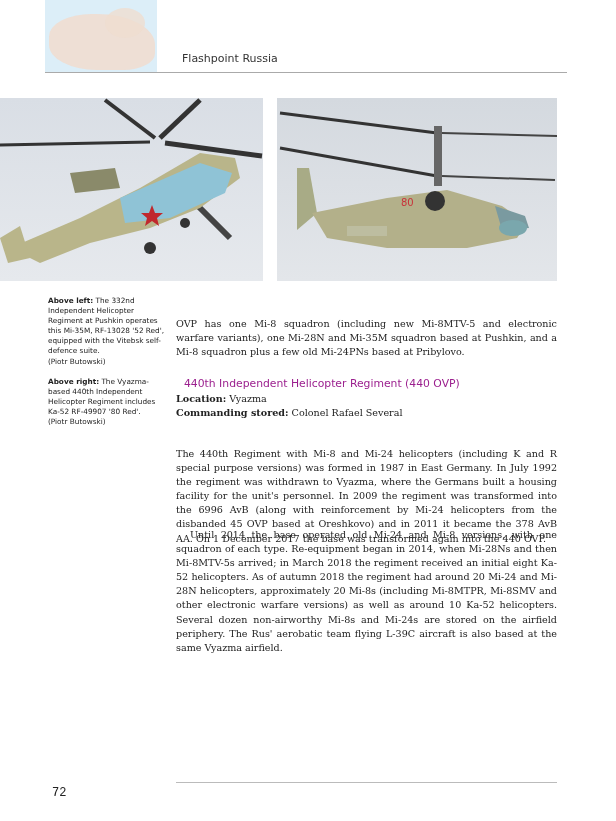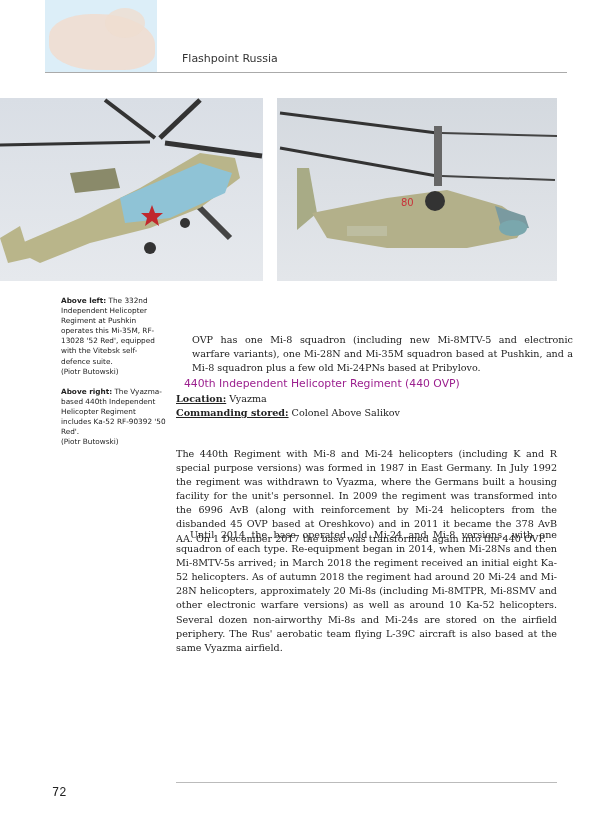--- a/index.html
+++ b/index.html
@@ -7,27 +7,27 @@
   .map{position:absolute;left:45px;top:0;width:112px;height:73px;background:#dceef8;overflow:hidden;}
   .map .land{position:absolute;left:4px;top:14px;width:106px;height:56px;background:#efddd0;border-radius:40% 55% 30% 45%;opacity:.9;}
   .map .land2{position:absolute;left:60px;top:8px;width:40px;height:30px;background:#efddd0;border-radius:50%;opacity:.8;}
   .running-head{position:absolute;left:170px;top:52px;font-family:"DejaVu Sans",sans-serif;font-size:11px;color:#333;padding-left:12px;}
   .head-rule{position:absolute;left:45px;top:72px;width:522px;height:1px;background:#aaa;}
   .photo{position:absolute;background:#dfe4ea;overflow:hidden;}
   .photo-left{left:0;top:98px;width:263px;height:183px;background:linear-gradient(180deg,#d9dee5,#e6e9ed);}
   .photo-right{left:277px;top:98px;width:280px;height:183px;background:linear-gradient(180deg,#d4d9df,#e3e6ea);}
   .heli{position:absolute;}
   .captions{position:absolute;left:44px;top:296px;width:122px;font-family:"DejaVu Sans",sans-serif;font-size:7.3px;line-height:10.1px;color:#222;}
-  .cap{margin:0 0 10px 17px;}
+  .cap{margin:0 0 10px 4px;}
   .cap b{font-weight:bold;}
   .body{position:absolute;left:176px;width:381px;font-size:9.6px;line-height:14.1px;text-align:justify;color:#222;}
   .p1{top:317px;}
   .sect-title{position:absolute;left:176px;top:377px;font-family:"DejaVu Sans",sans-serif;font-size:10.8px;color:#9b1f8e;margin-left:8px;}
   .meta{position:absolute;left:176px;font-size:9.6px;}
-  .meta b{font-weight:bold;text-decoration:underline;}
+  .meta b{font-weight:bold;}
   .loc{top:393px;} .co{top:407px;}
   .p2{top:447px;}
   .p3{top:528px;text-indent:14px;}
   .page-num{position:absolute;left:52px;top:786px;font-family:Liberation Mono, monospace;font-size:12px;color:#222;}
   .foot-rule{position:absolute;left:176px;top:782px;width:381px;height:1px;background:#bbb;}
 </style>
 </head>
 <body>
 
 <div class="map">
@@ -70,32 +70,32 @@
     <rect x="70" y="128" width="40" height="10" fill="#bdbda0"></rect>
   </svg>
 </div>
 
 <div class="captions">
   <p class="cap">
     <b>Above left:</b><span> The 332nd Independent Helicopter Regiment at Pushkin operates this Mi-35M, RF-13028 '52 Red', equipped with the Vitebsk self-defence suite.</span><br>
     <span>(Piotr Butowski)</span>
   </p>
   <p class="cap">
-    <b>Above right:</b><span> The Vyazma-based 440th Independent Helicopter Regiment includes Ka-52 RF-90392 '50 Red'.</span><br>
+    <b>Above right:</b><span> The Vyazma-based 440th Independent Helicopter Regiment includes Ka-52 RF-49907 '80 Red'.</span><br>
     <span>(Piotr Butowski)</span>
   </p>
 </div>
 
-<p class="body p1" style="margin:16px;">OVP has one Mi-8 squadron (including new Mi-8MTV-5 and electronic warfare variants), one Mi-28N and Mi-35M squadron based at Pushkin, and a Mi-8 squadron plus a few old Mi-24PNs based at Pribylovo.</p>
+<p class="body p1" style="margin:0;">OVP has one Mi-8 squadron (including new Mi-8MTV-5 and electronic warfare variants), one Mi-28N and Mi-35M squadron based at Pushkin, and a Mi-8 squadron plus a few old Mi-24PNs based at Pribylovo.</p>
 
 <div class="sect-title">440th Independent Helicopter Regiment (440 OVP)</div>
 <div class="meta loc">
   <b>Location:</b><span> Vyazma</span>
 </div>
 <div class="meta co">
-  <b>Commanding stored:</b><span> Colonel Above Salikov</span>
+  <b>Commanding stored:</b><span> Colonel Rafael Several</span>
 </div>
 
 <p class="body p2" style="margin:0;">The 440th Regiment with Mi-8 and Mi-24 helicopters (including K and R special purpose versions) was formed in 1987 in East Germany. In July 1992 the regiment was withdrawn to Vyazma, where the Germans built a housing facility for the unit's personnel. In 2009 the regiment was transformed into the 6996 AvB (along with reinforcement by Mi-24 helicopters from the disbanded 45 OVP based at Oreshkovo) and in 2011 it became the 378 AvB AA. On 1 December 2017 the base was transformed again into the 440 OVP.</p>
 <p class="body p3" style="margin:0;">Until 2014 the base operated old Mi-24 and Mi-8 versions, with one squadron of each type. Re-equipment began in 2014, when Mi-28Ns and then Mi-8MTV-5s arrived; in March 2018 the regiment received an initial eight Ka-52 helicopters. As of autumn 2018 the regiment had around 20 Mi-24 and Mi-28N helicopters, approximately 20 Mi-8s (including Mi-8MTPR, Mi-8SMV and other electronic warfare versions) as well as around 10 Ka-52 helicopters. Several dozen non-airworthy Mi-8s and Mi-24s are stored on the airfield periphery. The Rus' aerobatic team flying L-39C aircraft is also based at the same Vyazma airfield.</p>
 
 <div class="page-num">72</div>
 <div class="foot-rule"></div>
 
 </body></html>

